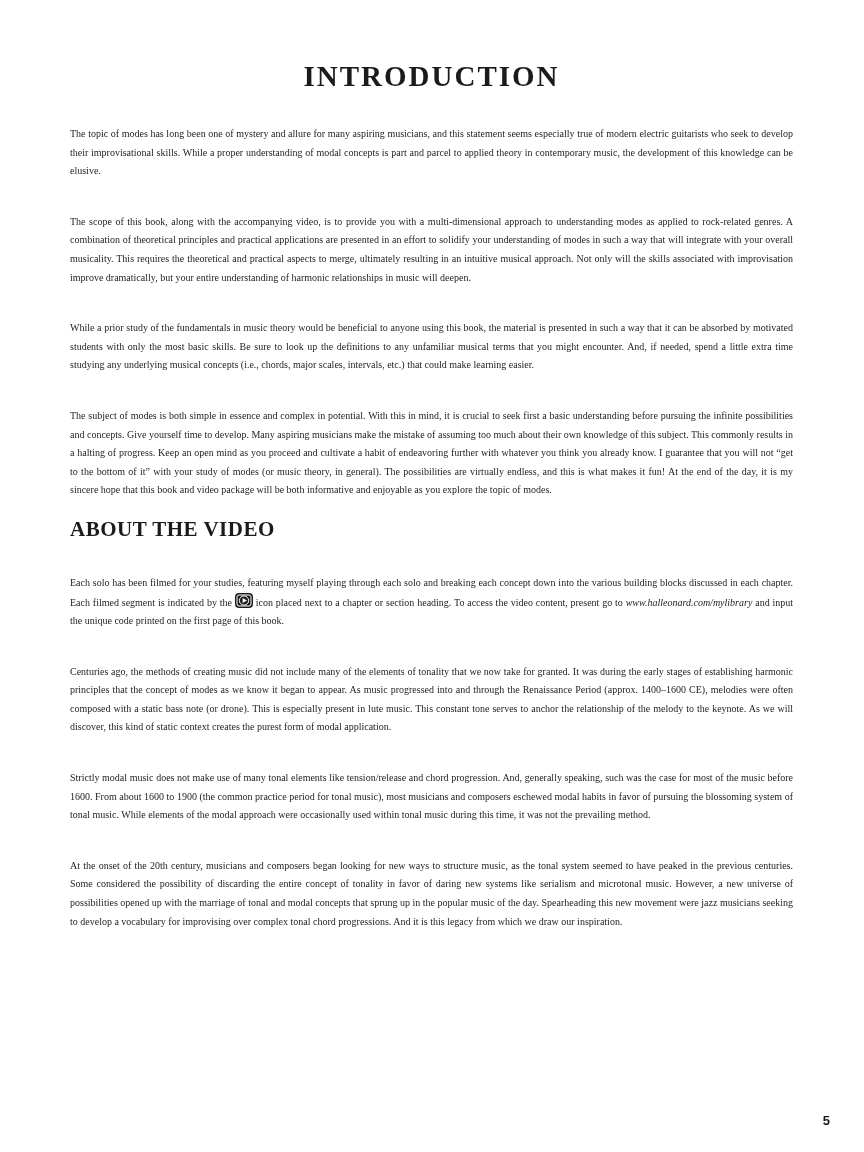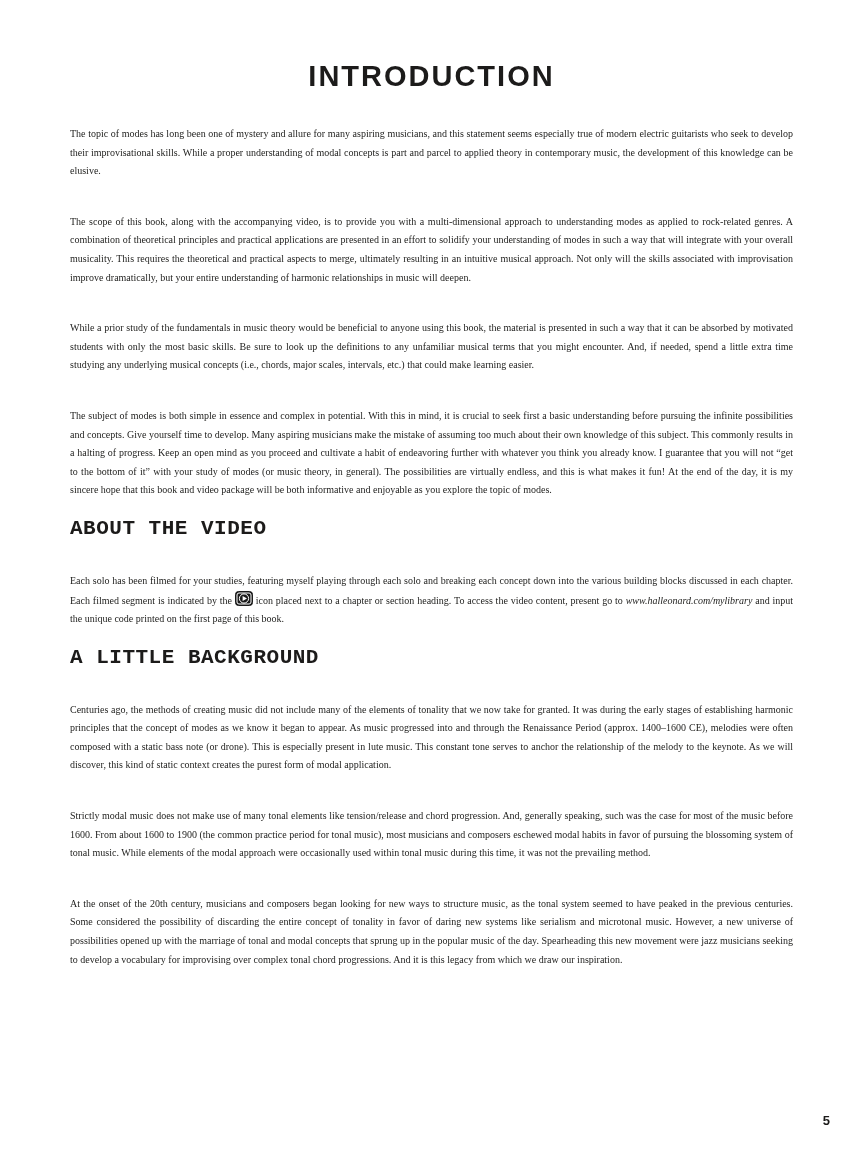--- a/index.html
+++ b/index.html
@@ -16,38 +16,38 @@
     inset: 0;
     background: #ffffff;
   }
   .content {
     position: absolute;
     left: 70px;
     top: 60px;
     width: 723px;
   }
   .doc-title {
-    font-family: Liberation Sans, sans-serif;
+    font-family: Liberation Serif, serif;
     font-weight: bold;
     font-size: 29px;
     letter-spacing: 2px;
     text-align: center;
     color: #1c1b1a;
     margin-bottom: 22px;
   }
   .para {
     font-size: 10px;
     line-height: 18.6px;
     text-align: justify;
     margin-bottom: 17px;
     color: #1d1d1b;
     margin-top: 32px;
   }
   .section-heading {
-    font-family: Liberation Mono, monospace;
+    font-family: Liberation Serif, serif;
     font-weight: bold;
     font-size: 21px;
     letter-spacing: 0.5px;
     color: #1c1b1a;
     margin: 2px 0 6px 0;
   }
   .url-italic {
   }
   .play-icon {
     display: inline-block;
@@ -83,21 +83,20 @@
       <span class="play-icon"><svg width="18" height="15" viewBox="0 0 18 15" aria-hidden="true">
             <rect x="0.5" y="0.5" width="17" height="14" rx="3" fill="#1a1a1a" stroke="#1a1a1a"></rect>
             <rect x="2" y="2" width="14" height="11" rx="2" fill="none" stroke="#ffffff" stroke-width="1"></rect>
             <circle cx="9" cy="7.5" r="4.6" fill="#1a1a1a" stroke="#ffffff" stroke-width="1"></circle>
             <path d="M7.6 5.1 L12 7.5 L7.6 9.9 Z" fill="#ffffff"></path>
           </svg></span>
       <span>icon placed next to a chapter or section heading. To access the video content, present go to</span>
       <em class="url-italic">www.halleonard.com/mylibrary</em>
       <span>and input the unique code printed on the first page of this book.</span></p>
 
-    <h2 class="section-heading">A LITTLE BACKGROUND</h2>
 
     <p class="para">Centuries ago, the methods of creating music did not include many of the elements of tonality that we now take for granted. It was during the early stages of establishing harmonic principles that the concept of modes as we know it began to appear. As music progressed into and through the Renaissance Period (approx. 1400–1600 CE), melodies were often composed with a static bass note (or drone). This is especially present in lute music. This constant tone serves to anchor the relationship of the melody to the keynote. As we will discover, this kind of static context creates the purest form of modal application.</p>
     <p class="para">Strictly modal music does not make use of many tonal elements like tension/release and chord progression. And, generally speaking, such was the case for most of the music before 1600. From about 1600 to 1900 (the common practice period for tonal music), most musicians and composers eschewed modal habits in favor of pursuing the blossoming system of tonal music. While elements of the modal approach were occasionally used within tonal music during this time, it was not the prevailing method.</p>
     <p class="para">At the onset of the 20th century, musicians and composers began looking for new ways to structure music, as the tonal system seemed to have peaked in the previous centuries. Some considered the possibility of discarding the entire concept of tonality in favor of daring new systems like serialism and microtonal music. However, a new universe of possibilities opened up with the marriage of tonal and modal concepts that sprung up in the popular music of the day. Spearheading this new movement were jazz musicians seeking to develop a vocabulary for improvising over complex tonal chord progressions. And it is this legacy from which we draw our inspiration.</p>
 
   </div>
 
   <div class="page-number">5</div>
 </div>
 

